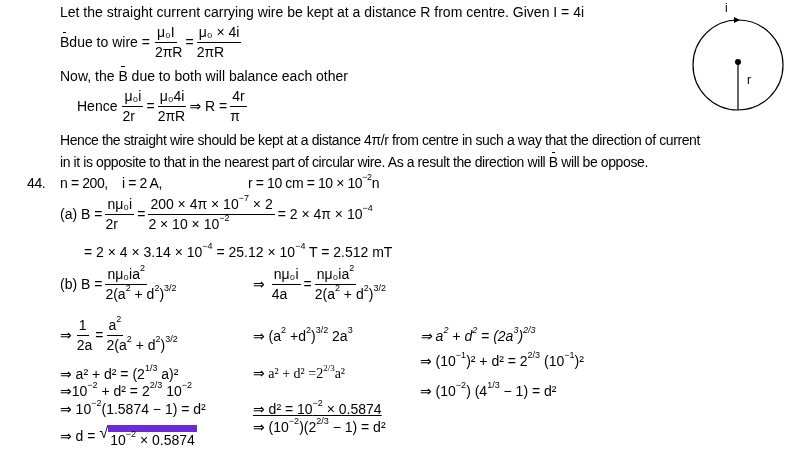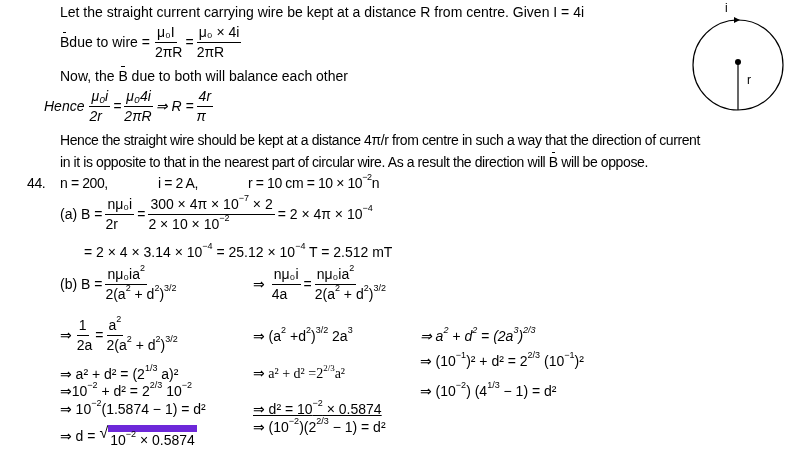--- a/index.html
+++ b/index.html
@@ -33,21 +33,21 @@
   <span class="frac">
     <span class="num">μ₀ × 4i</span>
     <span class="den">2πR</span>
   </span>
 </div>
 
 <div class="abs" style="left:60px;top:69px;">
   <span>Now, the </span><span class="vec">B</span><span> due to both will balance each other</span>
 </div>
 
-<div class="abs row" style="left:44px;top:89px;font-style:italic;">
+<div class="abs row" style="left:77px;top:89px;">
   <span style="margin-right:2px;">Hence</span>
   <span class="frac">
     <span class="num">μ₀i</span>
     <span class="den">2r</span>
   </span>
   <span>=</span>
   <span class="frac">
     <span class="num">μ₀4i</span>
     <span class="den">2πR</span>
   </span>
@@ -58,34 +58,34 @@
   </span>
 </div>
 
 <div class="abs cond" style="left:60px;top:133px;">Hence the straight wire should be kept at a distance 4π/r from centre in such a way that the direction of current</div>
 <div class="abs cond" style="left:60px;top:155px;">
   <span>in it is opposite to that in the nearest part of circular wire. As a result the direction will </span><span class="vec">B</span><span> will be oppose.</span>
 </div>
 
 <div class="abs cond" style="left:27px;top:176px;">44.</div>
 <div class="abs cond" style="left:60px;top:176px;">n = 200,</div>
-<div class="abs cond" style="left:122px;top:176px;margin-left:36px;">i = 2 A,</div>
+<div class="abs cond" style="left:122px;top:176px;">i = 2 A,</div>
 <div class="abs cond" style="left:248px;top:176px;">
   <span>r = 10 cm = 10 × 10</span><sup>−2</sup><span>n</span>
 </div>
 
 <div class="abs row" style="left:60px;top:197px;">
   <span>(a) B =</span>
   <span class="frac">
     <span class="num">nμ₀i</span>
     <span class="den">2r</span>
   </span>
   <span>=</span>
   <span class="frac">
-    <span class="num"><span>300 × 4π × 10</span><sup>−7</sup><span> × 2</span></span>
+    <span class="num"><span>200 × 4π × 10</span><sup>−7</sup><span> × 2</span></span>
     <span class="den"><span>2 × 10 × 10</span><sup>−2</sup></span>
   </span>
   <span><span>= 2 × 4π × 10</span><sup>−4</sup></span>
 </div>
 <div class="abs" style="left:84px;top:245px;">
   <span>= 2 × 4 × 3.14 × 10</span><sup>−4</sup><span> = 25.12 × 10</span><sup>−4</sup><span> T = 2.512 mT</span>
 </div>
 
 <div class="abs row" style="left:60px;top:267px;">
   <span>(b) B =</span>

